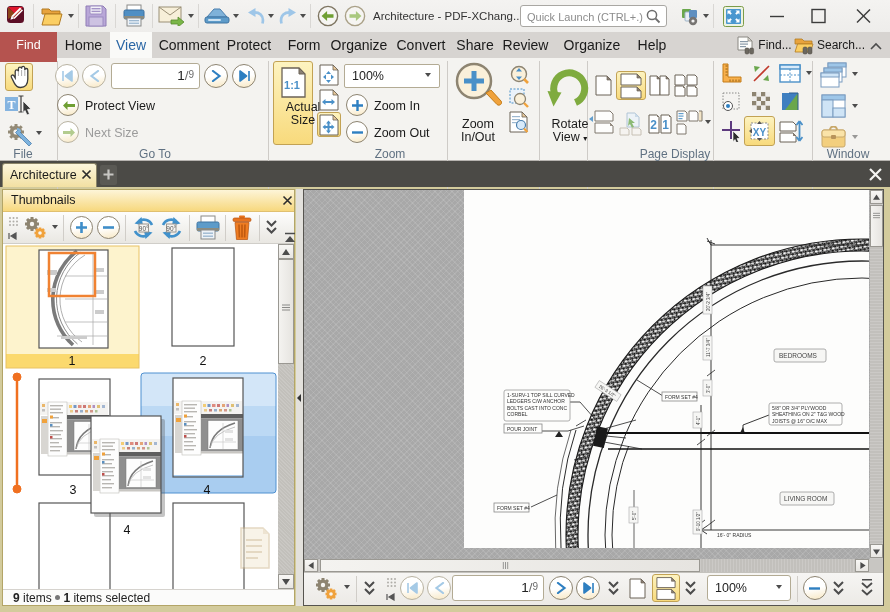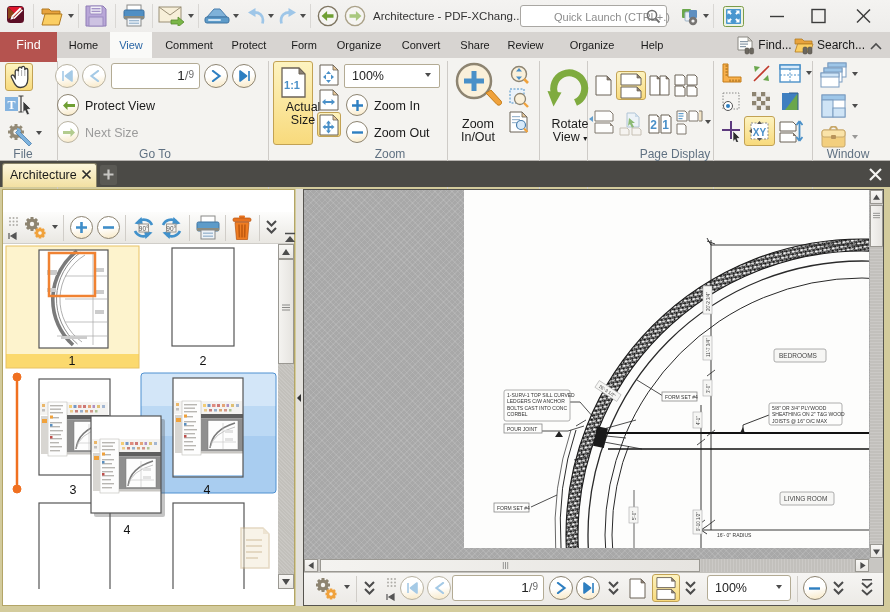--- a/index.html
+++ b/index.html
@@ -6,21 +6,21 @@
 body{position:relative;font-family:"Liberation Sans",sans-serif;background:#d3cb9c;font-size:12px;color:#222}
 .abs{position:absolute}
 .ico{position:absolute}
 svg{display:block}
 
 #titlebar{left:0;top:0;width:890px;height:32px;background:linear-gradient(#f4f3f1,#eeedeb)}
 .tbsep{position:absolute;top:4px;width:1px;height:24px;background:#d9d7d4}
 .dd{position:absolute;width:0;height:0;border-left:3.5px solid transparent;border-right:3.5px solid transparent;border-top:4px solid #4c4c4c}
 
 #tabrow{left:0;top:32px;width:890px;height:26px;background:#d7d4d1}
-.rtab{position:absolute;top:32px;height:26px;line-height:26px;text-align:center;color:#1a1a1a;font-size:11px}
+.rtab{position:absolute;top:32px;height:26px;line-height:26px;text-align:center;color:#1a1a1a;font-size:14px}
 #filetab{left:0;top:32px;width:57px;height:30px;background:#b5534f;color:#fff;text-align:center;line-height:26px;font-size:12.5px}
 #viewtab{background:#fafaf8;color:#2a66a5}
 
 #ribbon{left:0;top:58px;width:890px;height:103px;background:#f4f3f0;border-bottom:1px solid #b7b4b0}
 .gsep{position:absolute;top:3px;width:1px;height:145px;background:#cecbc7}
 .glabel{position:absolute;top:89px;font-size:12px;color:#607182;text-align:center}
 .circbtn{position:absolute;width:24px;height:24px;border:1.5px solid #8d8471;border-radius:50%;background:linear-gradient(170deg,#ffffff 50%,#f8e8c4)}
 .circbtn.dis{border-color:#b9b3a2}
 .ylw{background:linear-gradient(#fdf3c0,#f8da7c);border:1px solid #c2a254;border-radius:3px}
 .rlbl{font-size:12.5px;color:#1a1a1a}
@@ -110,21 +110,21 @@
  <circle cx="12" cy="12" r="10.5" fill="#f6f5f2" stroke="#7e7561" stroke-width="1.5"></circle>
  <path d="M11 6.5 L5 12 L11 17.5 V14 h7 v-4 h-7 Z" fill="#6f9f33"></path>
 </svg>
 <svg class="ico" style="left:344px;top:5px" width="22" height="22" viewBox="0 0 24 24">
  <circle cx="12" cy="12" r="10.5" fill="#f6f5f2" stroke="#aaa188" stroke-width="1.5"></circle>
  <path d="M13 6.5 L19 12 L13 17.5 V14 h-7 v-4 h7 Z" fill="#a9c87e"></path>
 </svg>
 <div class="abs" style="left:373px;top:10px;font-size:11.5px;color:#333">Architecture - PDF-XChang..</div>
 
 <div class="abs" style="left:520px;top:5px;width:147px;height:22px;background:#fff;border:1px solid #a9a7a3;border-radius:3px"></div>
-<div class="abs" style="left:554px;top:11px;font-size:11px;color:#8c8c8c">Quick Launch (CTRL+.)</div>
+<div class="abs" style="left:527px;top:11px;font-size:11px;color:#8c8c8c">Quick Launch (CTRL+.)</div>
 <svg class="ico" style="left:646px;top:9px" width="15" height="15" viewBox="0 0 15 15">
  <circle cx="6" cy="6" r="4.6" fill="none" stroke="#6e6e6e" stroke-width="1.5"></circle>
  <line x1="9.5" y1="9.5" x2="13.5" y2="13.5" stroke="#6e6e6e" stroke-width="1.8"></line>
 </svg>
 
 <svg class="ico" style="left:681px;top:7px" width="19" height="19" viewBox="0 0 19 19">
  <rect x="1" y="2" width="9" height="9" rx="1" fill="#6aa74c"></rect>
  <rect x="4" y="5" width="9" height="9" rx="1" fill="#e9eef4" stroke="#9db4c8"></rect>
  <rect x="8" y="3" width="8" height="8" rx="1" fill="#5f8fc0"></rect>
  <circle cx="12" cy="14" r="4.2" fill="#767472"></circle>
@@ -503,20 +503,26 @@
   </svg>
 <div class="abs" style="left:100px;top:165px;width:17px;height:20px;background:#5a5954;border-radius:2px"></div>
 <svg class="ico" style="left:103px;top:169px" width="11" height="11" viewBox="0 0 11 11">
     <path d="M5.5 0.5 v10 M0.5 5.5 h10" stroke="#c8c7c3" stroke-width="2.2"></path>
   </svg>
 <svg class="ico" style="left:867px;top:166px" width="17" height="17" viewBox="0 0 17 17">
     <path d="M3 3 L14 14 M14 3 L3 14" stroke="#f4f4f2" stroke-width="2.2"></path>
   </svg>
 
 <div class="abs" id="panel">
+  <div class="abs" id="phead">
+    <div class="abs" style="left:8px;top:3px;font-size:12.5px;color:#1a1a1a">Thumbnails</div>
+    <svg class="ico" style="left:279px;top:5px" width="11" height="11" viewBox="0 0 11 11">
+        <path d="M1.5 1.5 L9.5 9.5 M9.5 1.5 L1.5 9.5" stroke="#2c2c2c" stroke-width="1.6"></path>
+      </svg>
+  </div>
   <div class="abs" id="ptool">
     <svg class="ico" style="left:5px;top:4px" width="10" height="24" viewBox="0 0 10 24">
       <g fill="#b0aea9">
           <circle cx="2" cy="2" r="1"></circle>
           <circle cx="5.5" cy="2" r="1"></circle>
           <circle cx="9" cy="2" r="1"></circle>
           <circle cx="2" cy="5.5" r="1"></circle>
           <circle cx="5.5" cy="5.5" r="1"></circle>
           <circle cx="9" cy="5.5" r="1"></circle>
           <circle cx="2" cy="9" r="1"></circle>
@@ -747,20 +753,21 @@
     <div class="abs" style="left:0;top:15px;width:16px;height:315px;background:#c2c0bb;background-image:repeating-linear-gradient(45deg,rgba(255,255,255,.13) 0 1px,transparent 1px 2.5px)"></div>
     <div class="sthumb" style="left:0px;top:15px;width:16px;height:105px"></div>
     <svg class="ico" style="left:4px;top:60px" width="8" height="7" viewBox="0 0 8 7">
         <path d="M0 1 h8 M0 3.5 h8 M0 6 h8" stroke="#8a8a88"></path>
       </svg>
     <div class="sbtn" style="left:0;top:330px;width:16px;height:15px"></div>
     <svg class="ico" style="left:4px;top:335px" width="8" height="6" viewBox="0 0 8 6">
         <path d="M4 6 L8 0 H0 Z" fill="#4c4c4c"></path>
       </svg>
   </div>
+  <div class="abs" id="pstatus"><span style="margin-left:10px;font-weight:bold">9</span> items <span style="display:inline-block;width:5px;height:5px;border-radius:50%;background:#777;vertical-align:2px"></span> <span style="font-weight:bold">1</span> items selected</div>
 </div>
 
 <div class="abs" id="splitter" style="left:296px;top:189px;width:7px;height:417px;background:#e3e1dc">
 <div class="abs" style="left:1px;top:205px;width:0;height:0;border-top:4px solid transparent;border-bottom:4px solid transparent;border-right:4.5px solid #333"></div>
 </div>
 
 <div class="abs" id="docpane">
  <div class="abs texture" style="left:0;top:0;width:579px;height:369px"></div>
  <svg class="ico" style="left:0;top:0" width="566" height="369" viewBox="0 0 566 369">
   <defs>

